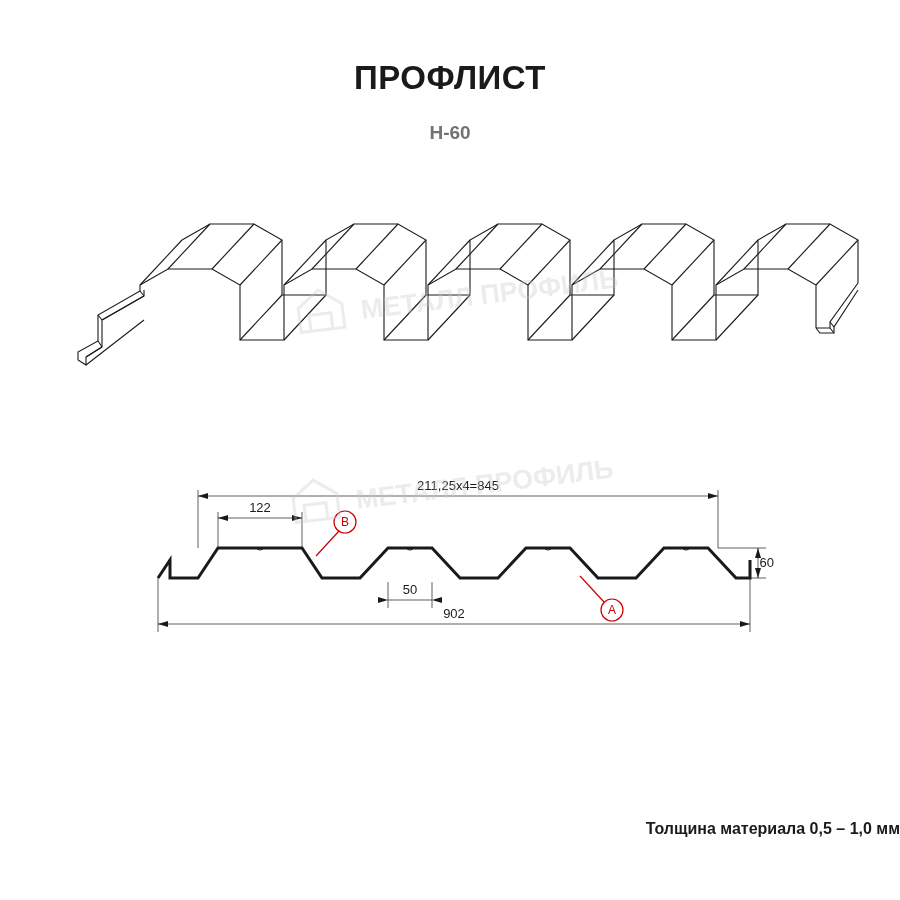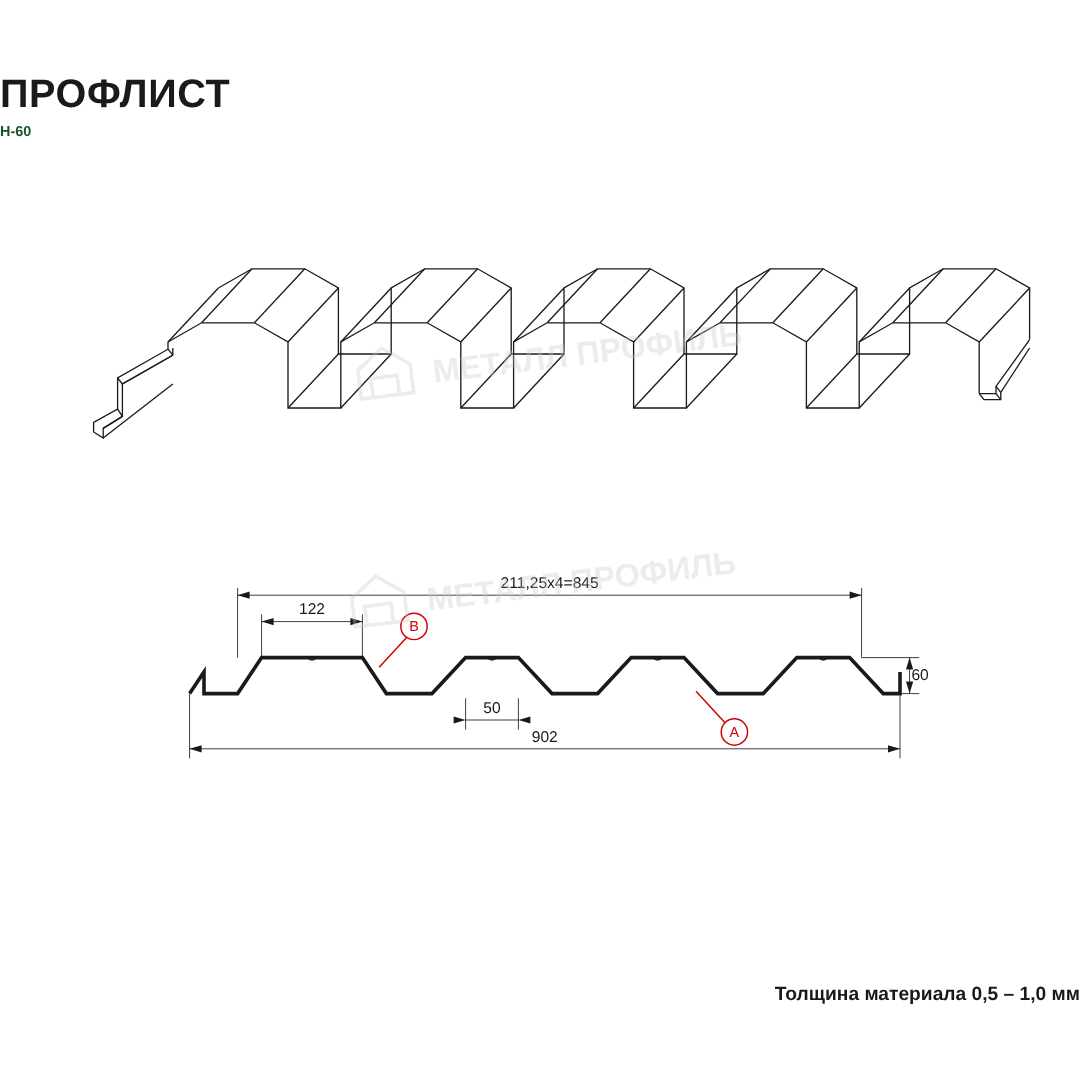--- a/index.html
+++ b/index.html
@@ -18,34 +18,34 @@
   .page {
     position: relative;
     width: 900px;
     height: 900px;
   }
   .title-block {
     position: absolute;
     top: 58px;
     left: 0;
     width: 900px;
-    text-align: left;
+    text-align: center;
   }
   .title {
     font-size: 33px;
     font-weight: bold;
     letter-spacing: 0.5px;
     color: #1a1a1a;
     line-height: 40px;
   }
   .subtitle {
-    margin-top: 0;
-    font-size: 12px;
+    margin-top: 24px;
+    font-size: 19px;
     font-weight: bold;
-    color: #14532d;
+    color: #737373;
     line-height: 22px;
   }
   .footer-note {
     position: absolute;
     top: 820px;
     left: 0;
     width: 900px;
     text-align: right;
     font-size: 16px;
     font-weight: bold;

